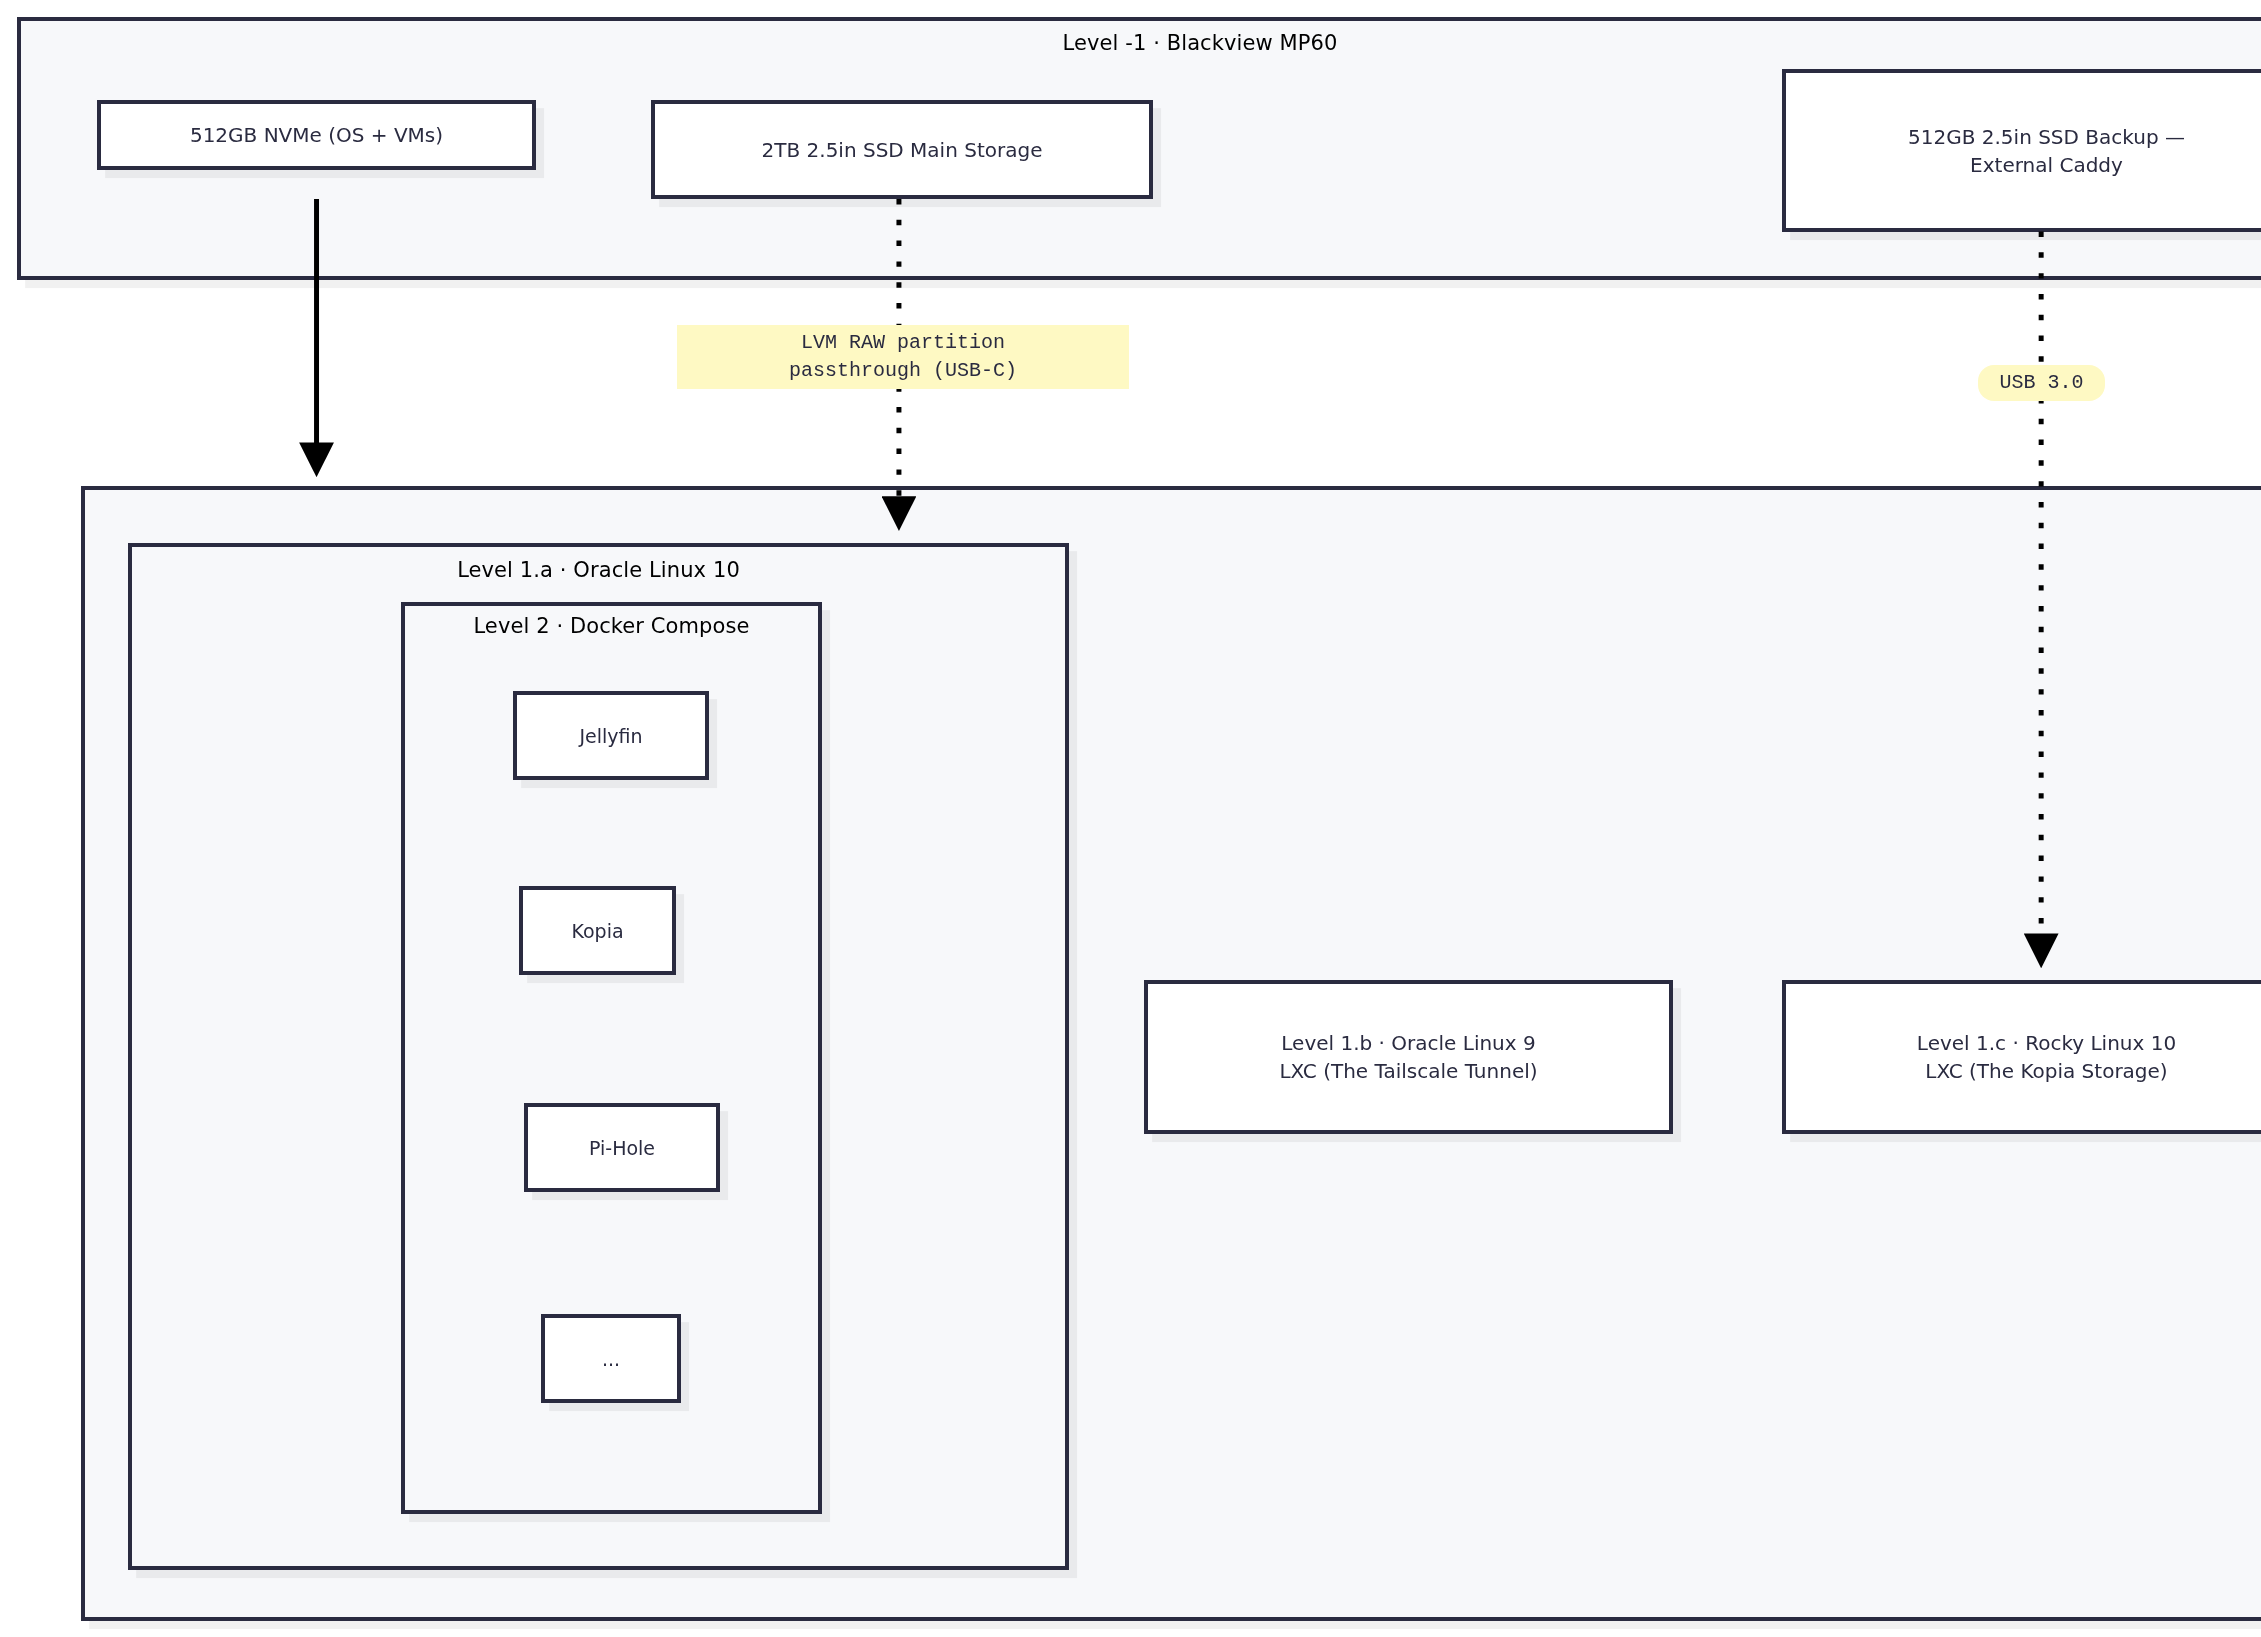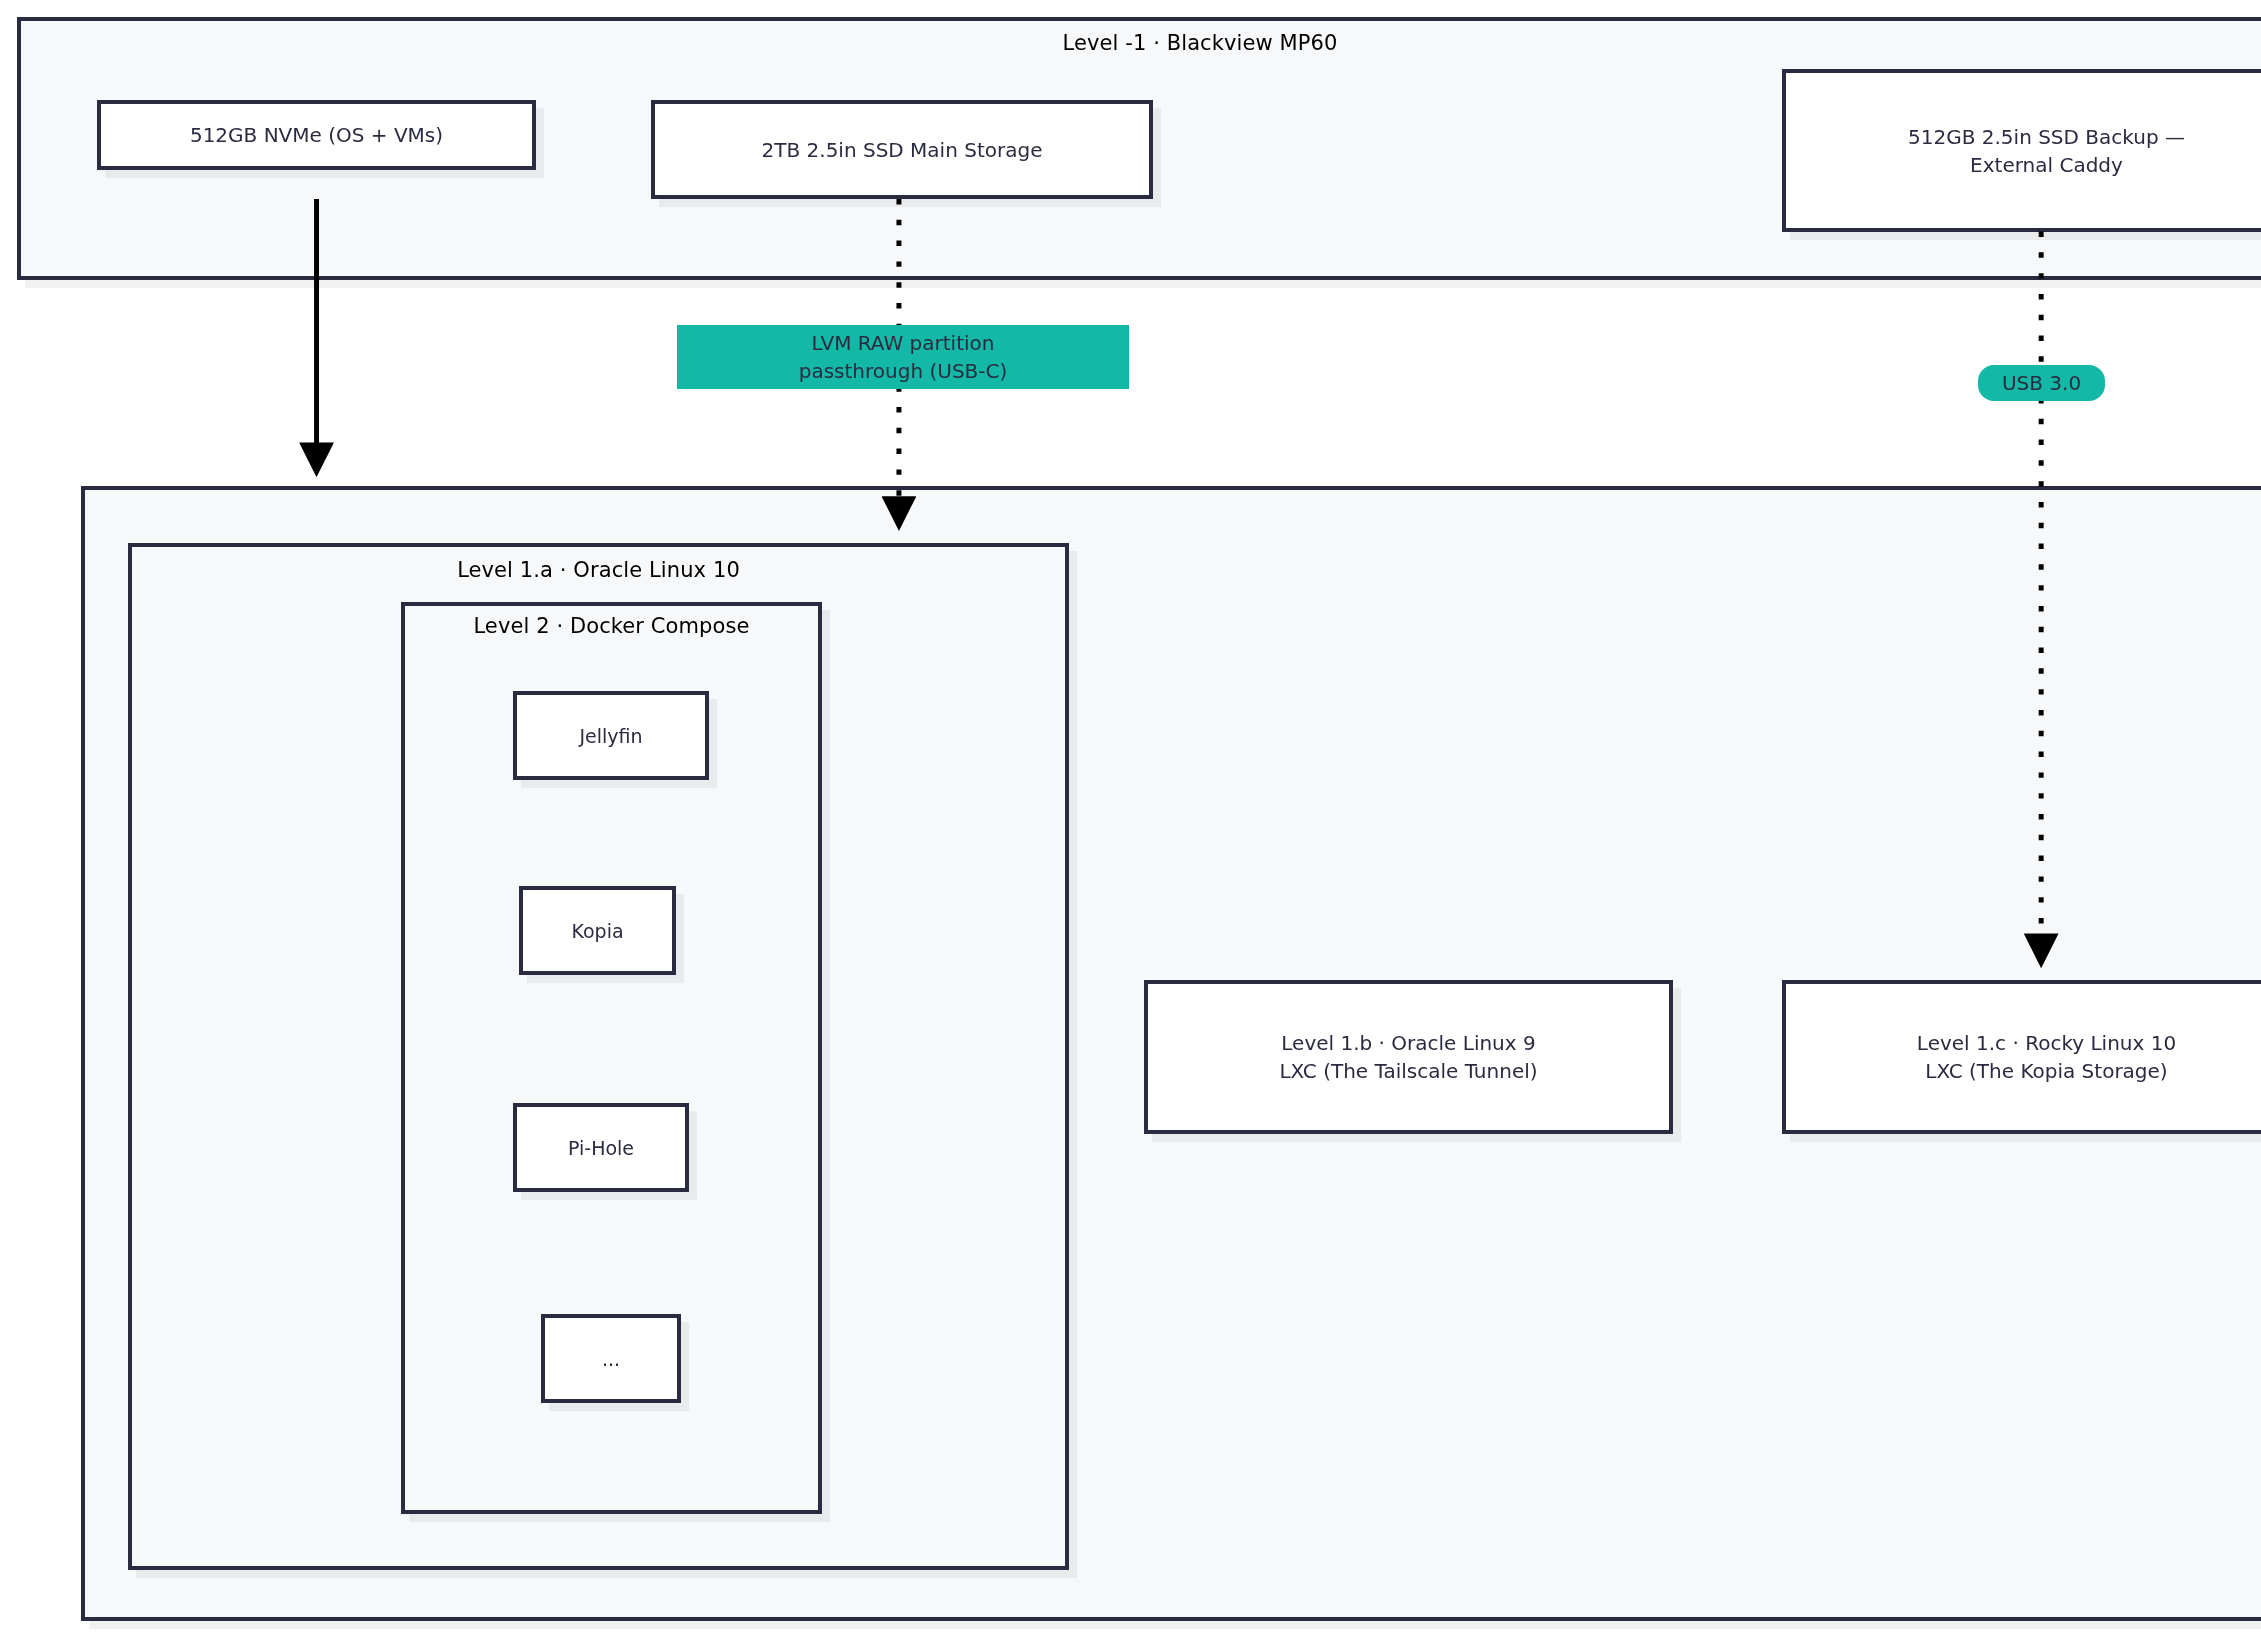--- a/index.html
+++ b/index.html
@@ -51,28 +51,29 @@
     box-sizing:border-box;
   }
   .svc-label{ font-size:19px; }
 
   
   #edges{ position:absolute; left:0; top:0; width:2402px; height:1637px; }
 
   
   .edge-label{
     position:absolute;
-    background:#14b8a6;
+    background:#fef9c3;
     color:#2a2b40;
     font-size:20px;
     line-height:1.42;
     text-align:center;
     white-space:pre-line;
     padding:3.6px 6.3px;
     box-sizing:border-box;
+    font-family:Liberation Mono, monospace;
   }
 </style>
 </head>
 <body>
 
 <div id="stage">
 
   <div class="blk cluster" style="left:17px;top:17px;width:2366px;height:263px;">
   </div>
   <div class="cluster-title" style="left:17px;top:30px;width:2366px;">Level -1 · Blackview MP60</div>
@@ -102,21 +103,21 @@
   <div class="cluster-title" style="left:401px;top:613px;width:421px;">Level 2 · Docker Compose</div>
 
   <div class="blk node" style="left:513px;top:691px;width:196px;height:89px;">
     <div class="node-label svc-label">Jellyfin</div>
   </div>
 
   <div class="blk node" style="left:519px;top:886px;width:157px;height:89px;">
     <div class="node-label svc-label">Kopia</div>
   </div>
 
-  <div class="blk node" style="left:513px;top:1103px;width:176px;height:89px;">
+  <div class="blk node" style="left:524px;top:1103px;width:196px;height:89px;">
     <div class="node-label svc-label">Pi-Hole</div>
   </div>
 
   <div class="blk node" style="left:541px;top:1314px;width:140px;height:89px;">
     <div class="node-label svc-label">...</div>
   </div>
 
   <div class="blk node" style="left:1144px;top:980px;width:529px;height:154px;">
     <div class="node-label">Level 1.b · Oracle Linux 9
 LXC (The Tailscale Tunnel)</div>

